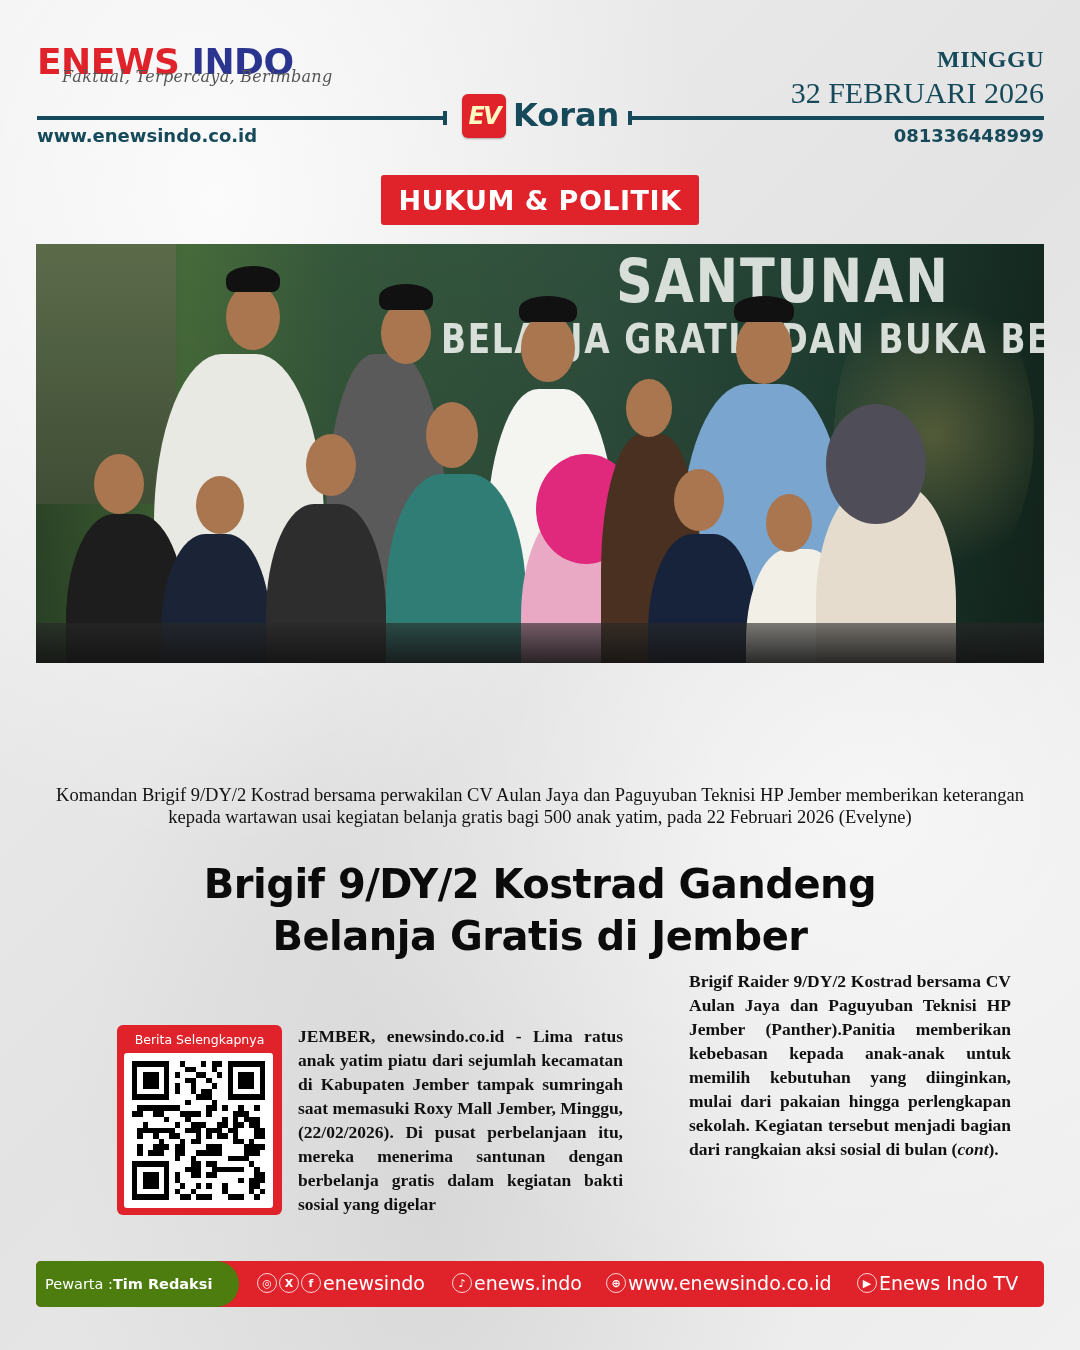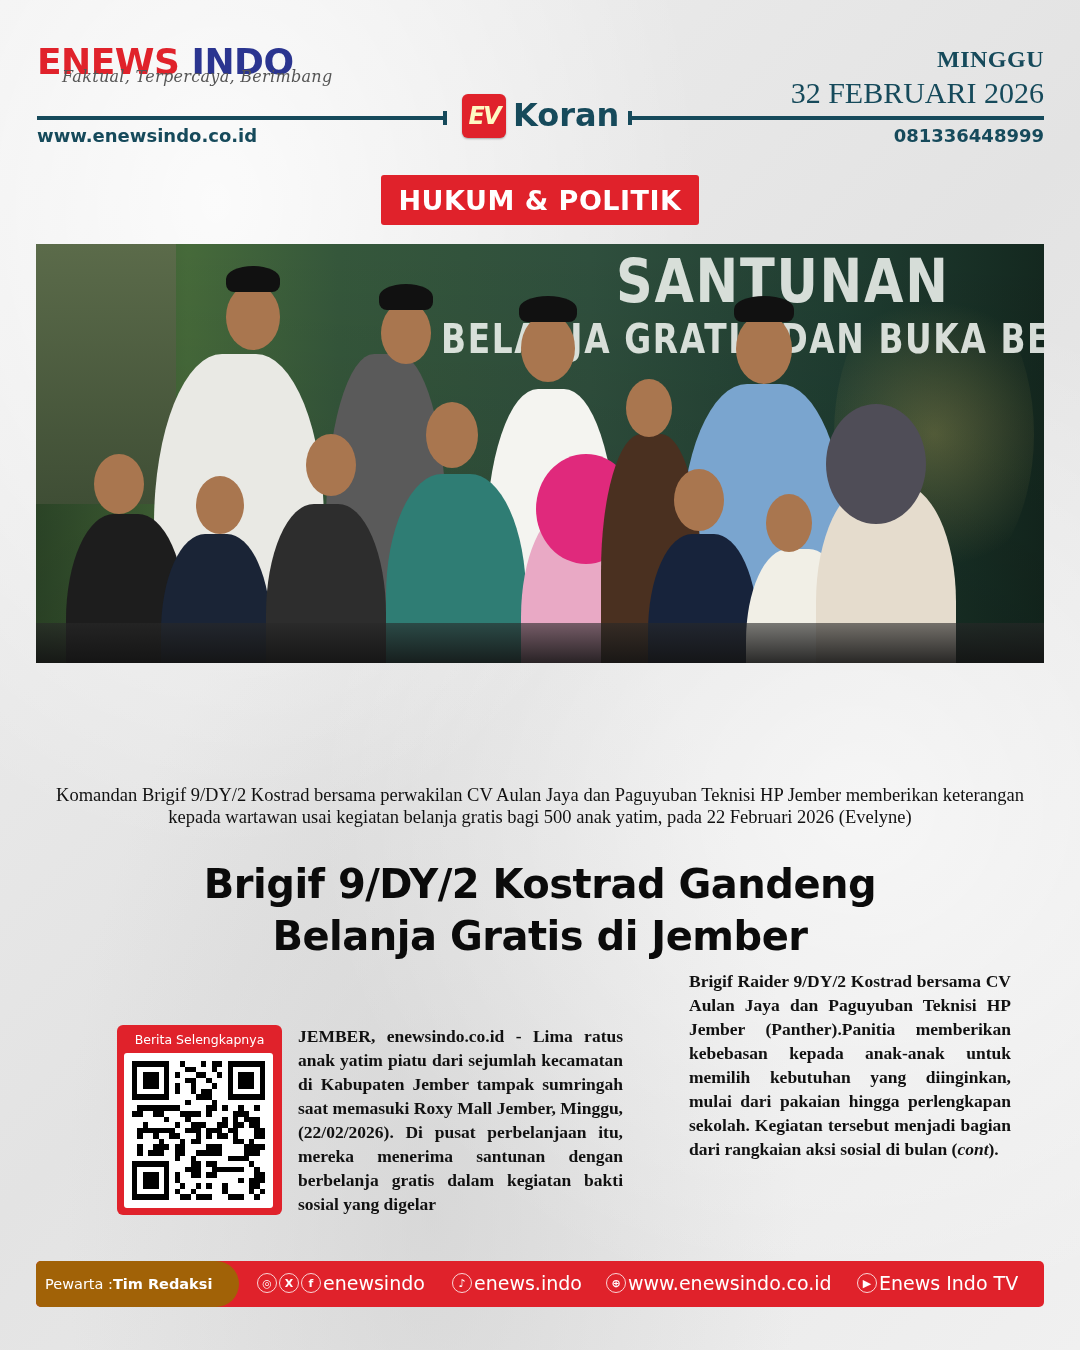--- a/index.html
+++ b/index.html
@@ -65,21 +65,21 @@
   .qr-grid { width: 133px; height: 139px; display: grid; grid-template-columns: repeat(25, 1fr); grid-template-rows: repeat(25, 1fr); }
   .qr-grid span { background: #000; }
   .qr-grid span.w { background: transparent; }
 
   .body-col { font-family: "Liberation Serif", serif; font-weight: 700; font-size: 17.5px; line-height: 24px; text-align: justify; color: #111; }
   .col1 { left: 298px; top: 1024px; width: 325px; }
   .col2 { left: 641px; top: 969px; width: 322px; margin-left: 48px; }
 
   
   .footer { left: 36px; top: 1261px; width: 1008px; height: 46px; background: #e0222b; border-radius: 5px; }
-  .reporter { left: 36px; top: 1261px; width: 203px; height: 46px; background: #a16207; border-radius: 5px 23px 23px 5px; display: flex; align-items: center; padding-left: 9px; color: #fff; font-family: "DejaVu Sans", sans-serif; font-size: 14.5px; }
+  .reporter { left: 36px; top: 1261px; width: 203px; height: 46px; background: #4d7c0f; border-radius: 5px 23px 23px 5px; display: flex; align-items: center; padding-left: 9px; color: #fff; font-family: "DejaVu Sans", sans-serif; font-size: 14.5px; }
   .reporter b { font-weight: 700; }
   .social { display: flex; align-items: center; color: #fff; font-family: "DejaVu Sans", sans-serif; font-size: 19px; top: 1272px; }
   .circ { width: 20px; height: 20px; border: 1px solid rgba(255,255,255,0.8); border-radius: 50%; display: inline-flex; align-items: center; justify-content: center; font-size: 11px; margin-right: 2px; font-weight: 700; }
   .s1 { left: 257px; }
   .s2 { left: 452px; }
   .s3 { left: 606px; }
   .s4 { left: 857px; }
 </style>
 </head>
 <body>

